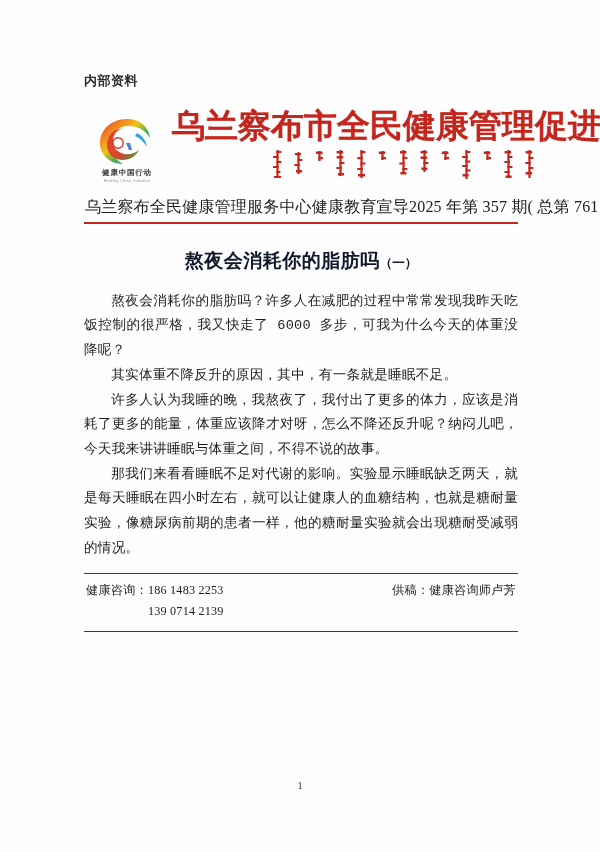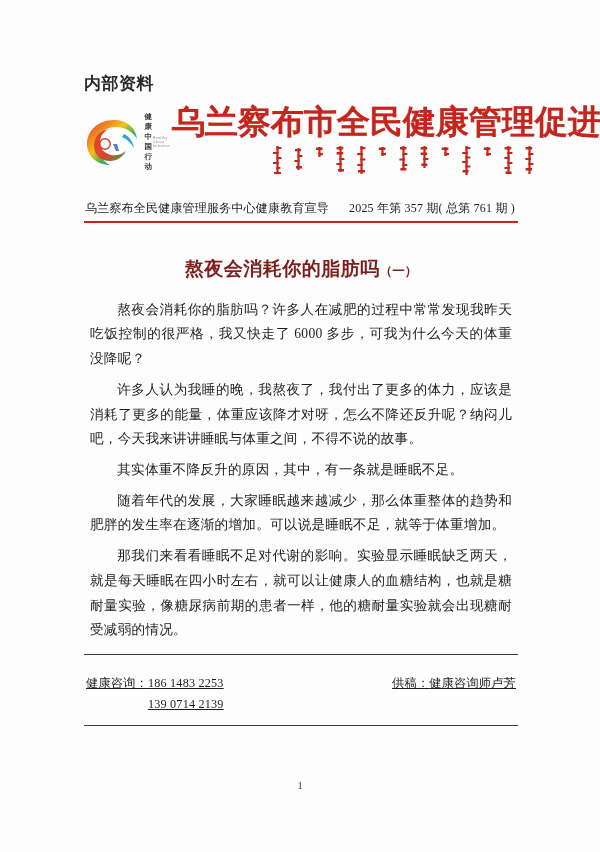--- a/index.html
+++ b/index.html
@@ -28,41 +28,41 @@
     position: absolute;
     left: 84px;
     top: 72px;
     width: 434px;
   }
 
   
   .internal-label {
     font-family: Liberation Serif, serif;
     font-weight: bold;
-    font-size: 17px;
+    font-size: 13px;
     letter-spacing: 0.5px;
     color: #2b2b2b;
-    margin-bottom: 10px;
+    margin-bottom: 19px;
   }
 
   
   .masthead {
     display: flex;
     align-items: flex-start;
     height: 88px;
     margin-top: 2px;
   }
 
   .logo-wrap {
     width: 86px;
     flex: 0 0 86px;
     display: flex;
-    flex-direction: row;
+    flex-direction: column;
     align-items: center;
-    justify-content: flex-end;
+    justify-content: space-between;
     padding-top: 6px;
   }
   .logo-mark {
     position: relative;
     width: 62px;
     height: 52px;
   }
   .logo-mark svg { display: block; }
   .logo-cn {
     font-family: "Liberation Sans", "DejaVu Sans", sans-serif;
@@ -118,85 +118,84 @@
     font-family: "DejaVu Sans", sans-serif;
     font-weight: bold;
   }
   .mn-glyph svg { display:block; }
 
   
   .issue-row {
     display: flex;
     justify-content: space-between;
     align-items: baseline;
-    font-size: 12px;
+    font-size: 16px;
     letter-spacing: 0.2px;
-    margin-top: 7px;
     padding: 0 1px;
     color: #1d1d1d;
   }
   .issue-left { white-space: nowrap; }
   .issue-right { white-space: nowrap; padding-right: 2px; text-align: right; }
 
   .rule-red {
     height: 1.6px;
     background: #c4261d;
     margin-top: 4px;
   }
 
   
   .article-title {
     text-align: center;
     font-weight: bold;
     font-size: 19px;
     letter-spacing: 0.5px;
-    margin-top: 33px;
-    color: #7f1d1d;
+    margin-top: 24px;
+    color: #0f172a;
   }
   .article-title .subnum {
     font-size: 12.5px;
     font-weight: bold;
     letter-spacing: 0;
   }
 
   
   .article-body {
     margin-top: 16px;
     font-size: 13.6px;
     line-height: 1.82;
     text-align: justify;
     text-justify: inter-ideograph;
     letter-spacing: 0.25px;
     color: #1d1d1d;
   }
   .article-body p {
-    margin: 6px;
+    margin: 0;
     text-indent: 2em;
+    font-family: Liberation Mono, monospace;
   }
 
   
   .rule-thin {
     height: 1px;
     background: #3c3c3c;
     margin-top: 11px;
   }
   .rule-thin2 {
     height: 1px;
     background: #3c3c3c;
     margin-top: 9px;
   }
 
   .contact-block {
     display: flex;
     justify-content: space-between;
-    margin-top: 18px;
+    margin-top: 6px;
     font-size: 12.2px;
     line-height: 1.75;
     letter-spacing: 0.2px;
-    text-decoration: underline;
   }
   .contact-left { padding-left: 2px; }
   .contact-right { padding-right: 2px; text-align: center; }
   .contact-phone-row {
     display: flex;
   }
   .contact-phone-label { white-space: nowrap; }
   .contact-phone-label.spacer { visibility: hidden; }
   .contact-phone-num { white-space: nowrap; }
 
@@ -369,23 +368,22 @@
       <span class="issue-right">2025 年第 357 期( 总第 761 期 )</span>
     </div>
     <div class="rule-red"></div>
 
     <div class="article-title">
       <span>熬夜会消耗你的脂肪吗</span><span class="subnum">（一）</span>
     </div>
 
     <div class="article-body">
       <p>熬夜会消耗你的脂肪吗？许多人在减肥的过程中常常发现我昨天吃饭控制的很严格，我又快走了 6000 多步，可我为什么今天的体重没降呢？</p>
+      <p>其实体重不降反升的原因，其中，有一条就是睡眠不足。</p>
       <p>许多人认为我睡的晚，我熬夜了，我付出了更多的体力，应该是消耗了更多的能量，体重应该降才对呀，怎么不降还反升呢？纳闷儿吧，今天我来讲讲睡眠与体重之间，不得不说的故事。</p>
-      <p>其实体重不降反升的原因，其中，有一条就是睡眠不足。</p>
-      <p>随着年代的发展，大家睡眠越来越减少，那么体重整体的趋势和肥胖的发生率在逐渐的增加。可以说是睡眠不足，就等于体重增加。</p>
       <p>那我们来看看睡眠不足对代谢的影响。实验显示睡眠缺乏两天，就是每天睡眠在四小时左右，就可以让健康人的血糖结构，也就是糖耐量实验，像糖尿病前期的患者一样，他的糖耐量实验就会出现糖耐受减弱的情况。</p>
     </div>
 
     <div class="rule-thin"></div>
 
     <div class="contact-block">
       <div class="contact-left">
         <div class="contact-phone-row">
           <span class="contact-phone-label">健康咨询：</span>
           <span class="contact-phone-num">186 1483 2253</span>

